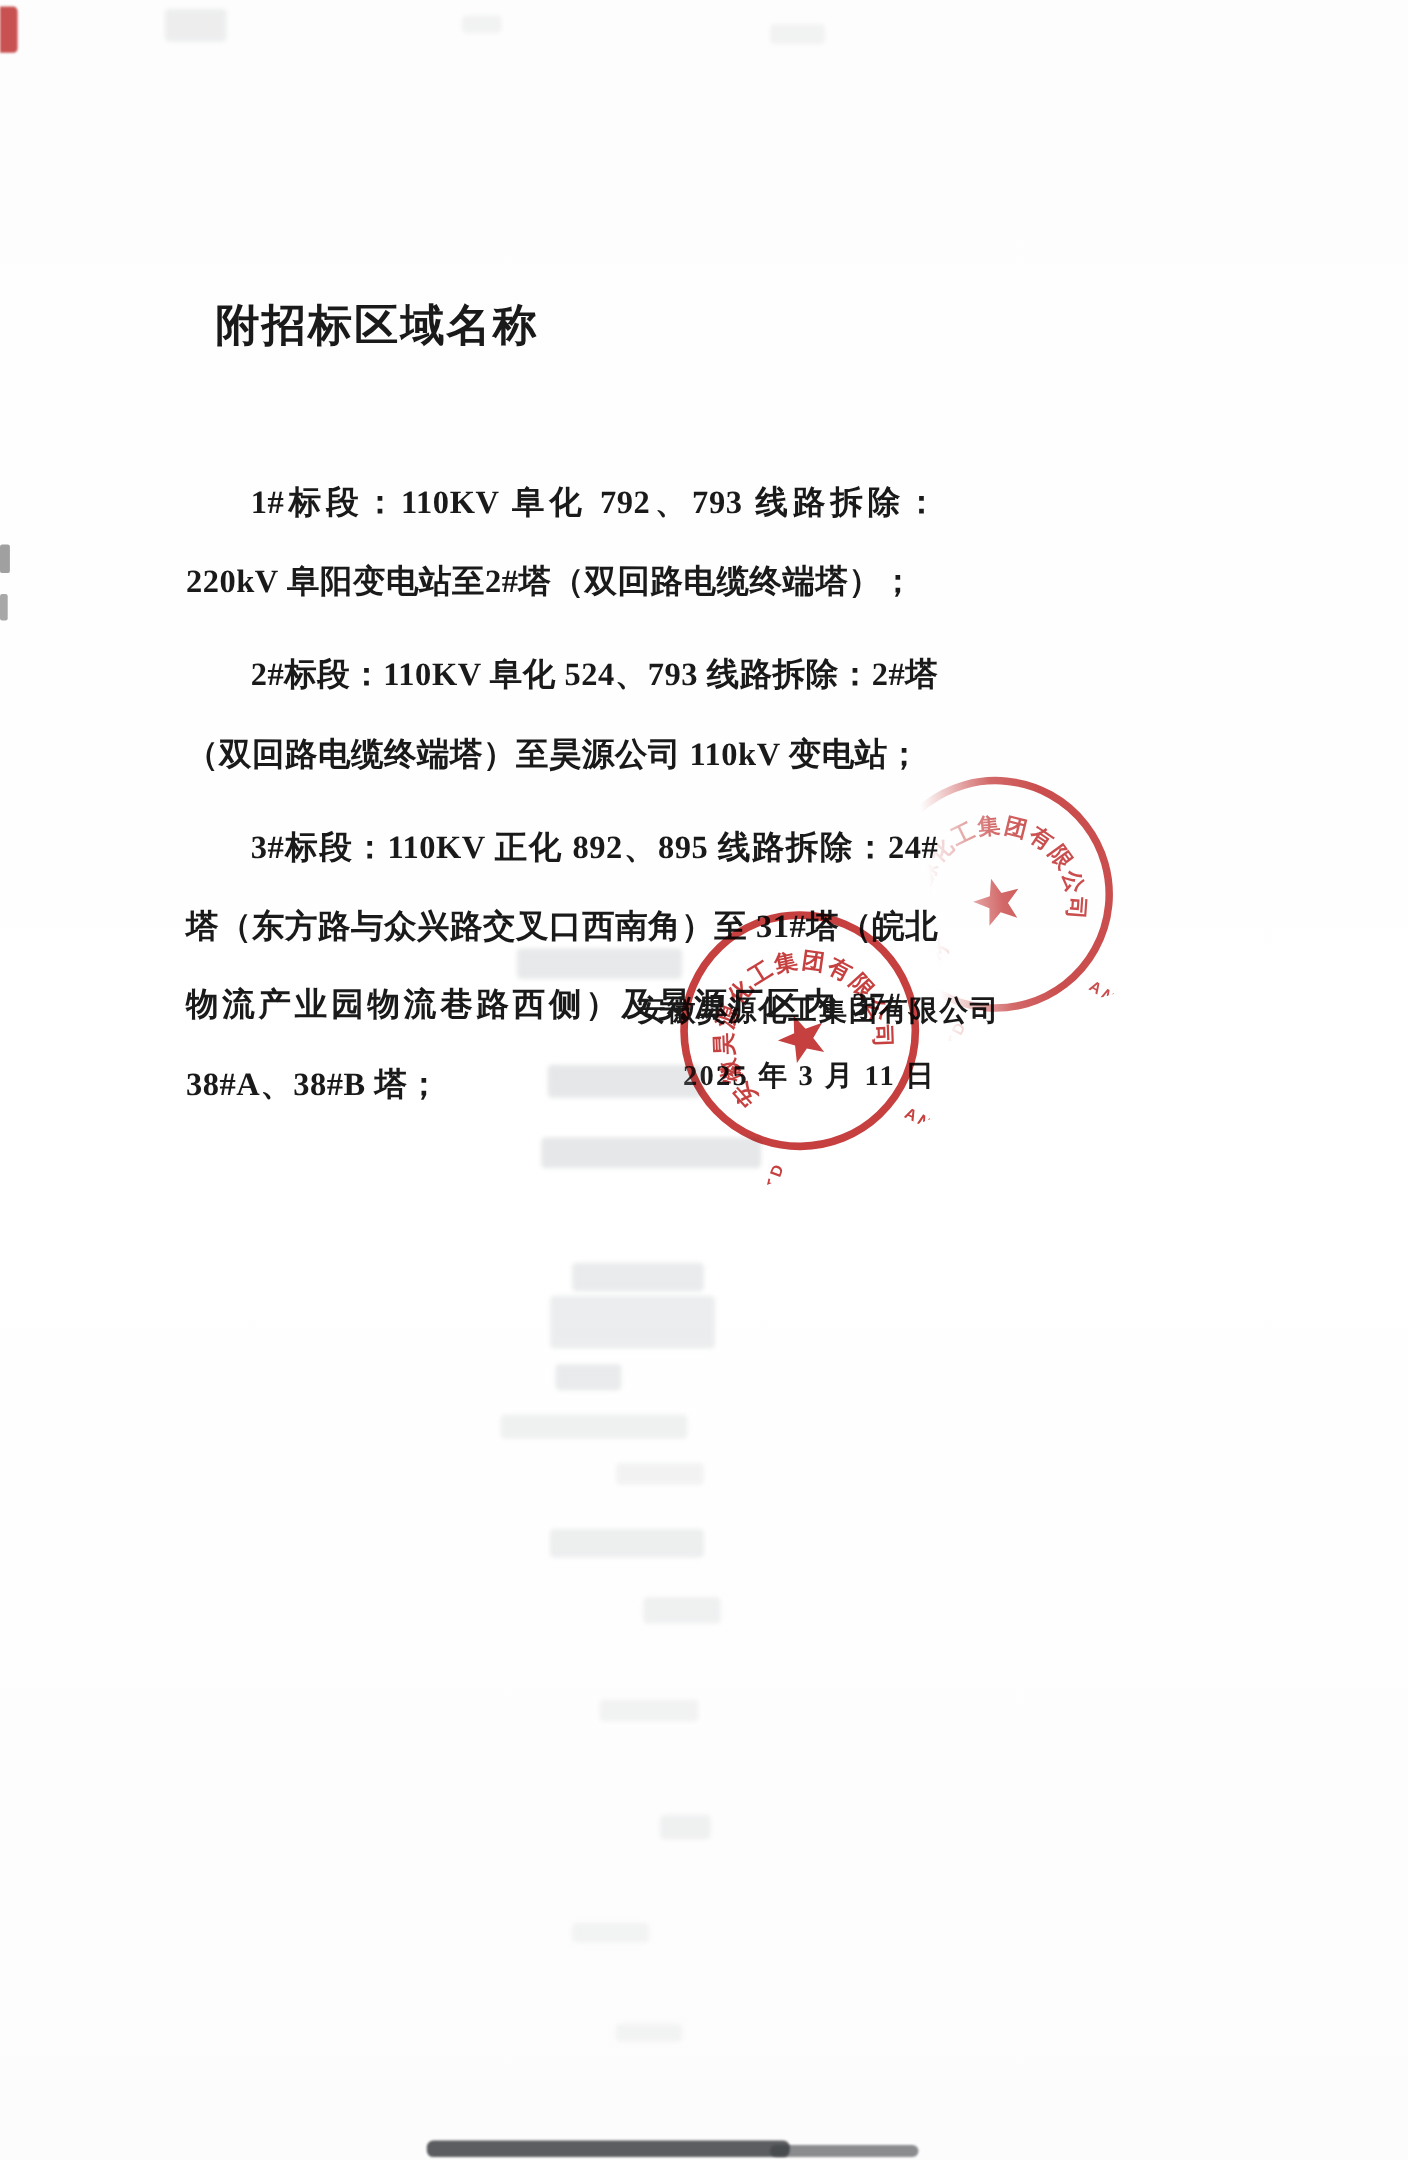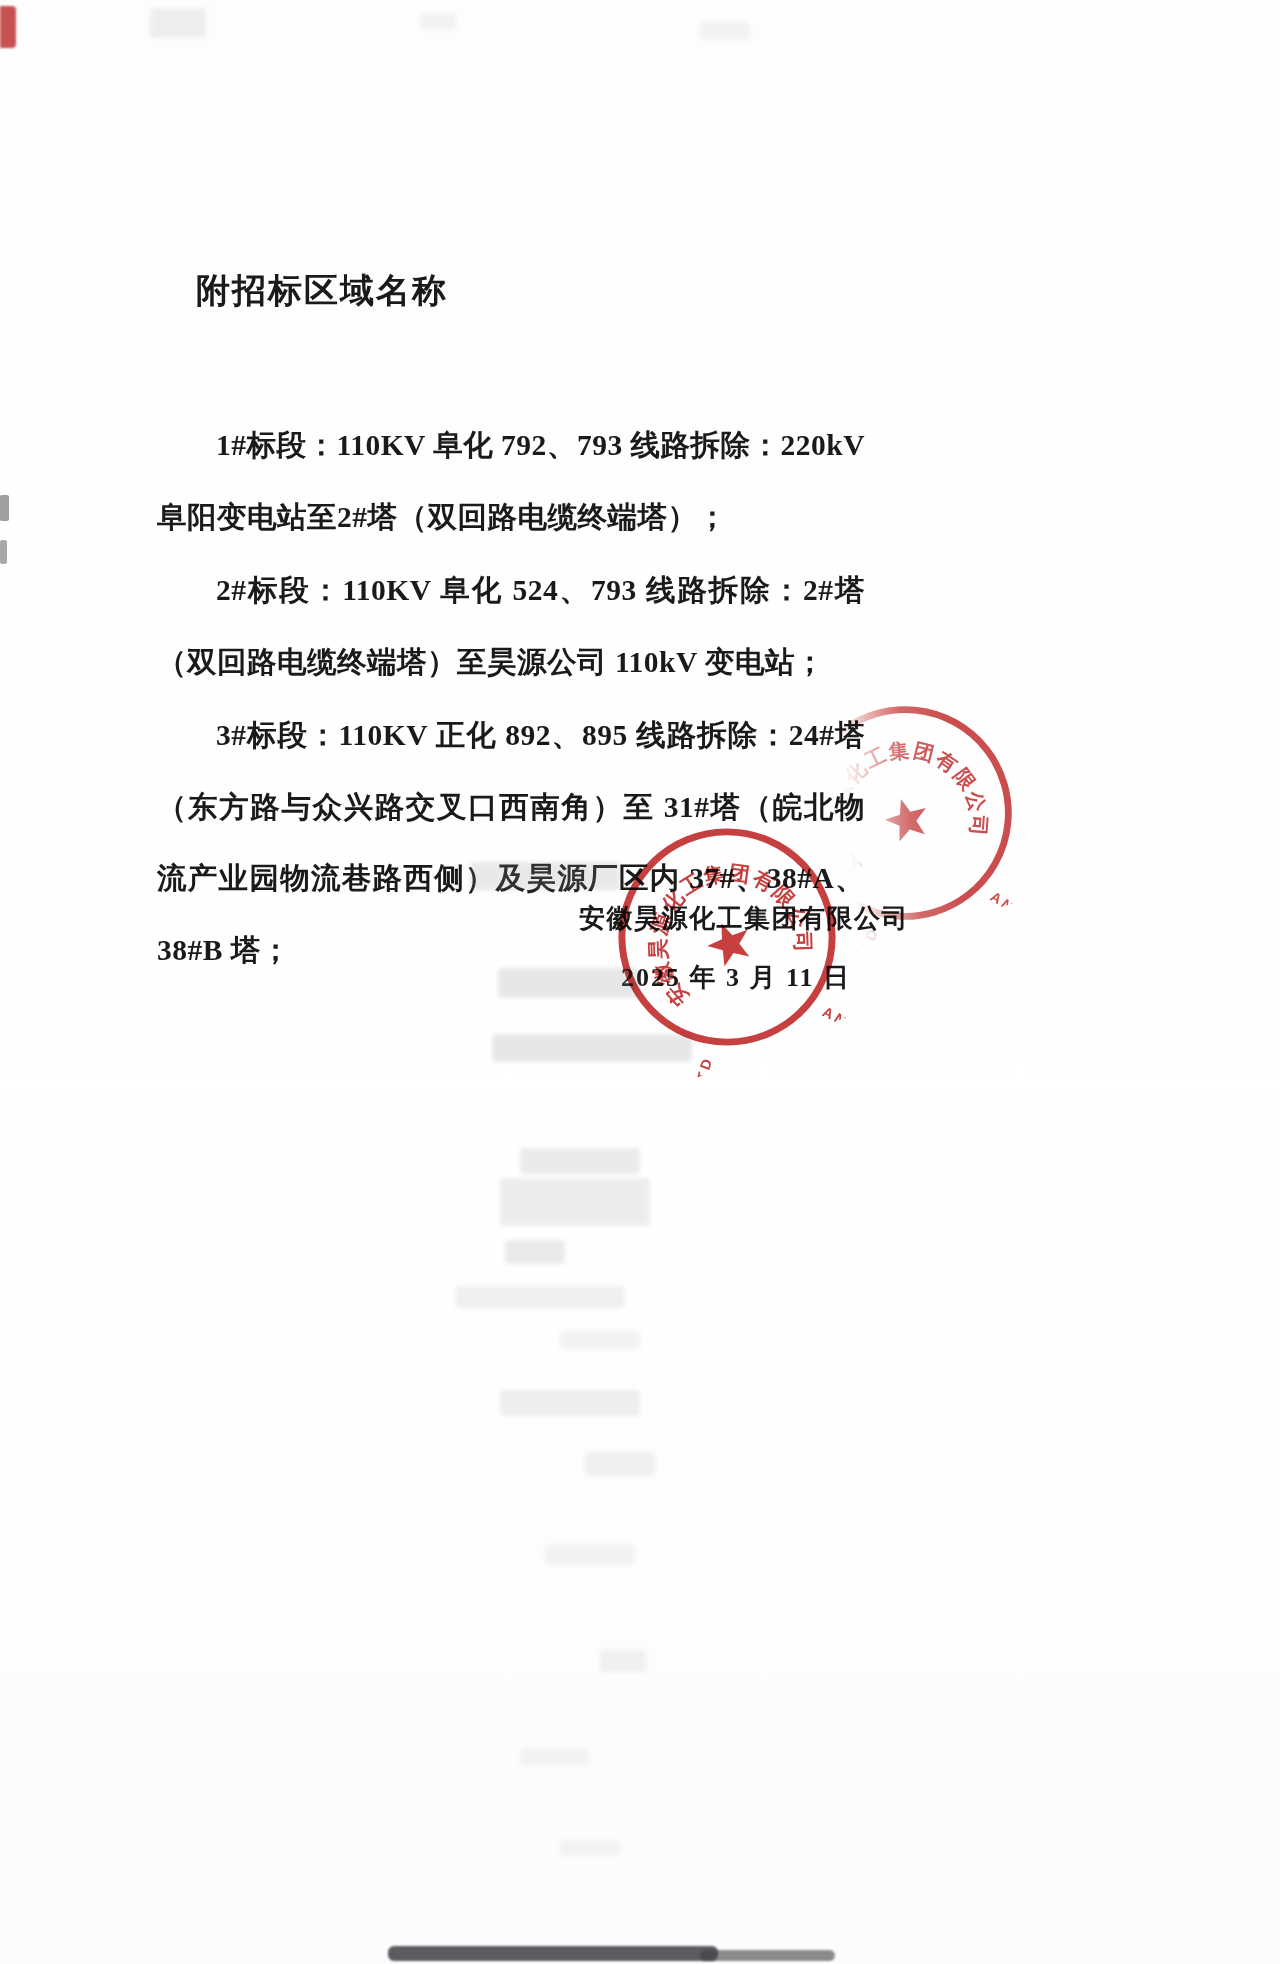--- a/index.html
+++ b/index.html
@@ -7,29 +7,29 @@
     position:relative;
     width:1280px; height:1964px;
     margin:0 auto;
     background:linear-gradient(180deg,#fdfdfd 0%, #ffffff 55%, #fcfcfc 100%);
     overflow:hidden;
     font-family:"Liberation Serif","DejaVu Serif",serif;
     color:#1a1a1a;
   }
   .doc-title {
     position:absolute; left:196px; top:268px;
-    font-size:34px; font-weight:bold; letter-spacing:2px;
+    font-size:40px; font-weight:bold; letter-spacing:2px;
     white-space:nowrap;
   }
   .doc-body {
     position:absolute; left:155px; top:408px; width:712px;
     font-size:29.5px; font-weight:bold; line-height:71.5px;
     text-align:justify; letter-spacing:0.5px;
   }
-  .doc-body p { margin:2px; text-indent:2em; }
+  .doc-body p { margin:14px; text-indent:2em; }
   .sig-company {
     position:absolute; left:579px; top:901px;
     font-size:26px; font-weight:bold; letter-spacing:1.5px; white-space:nowrap;
   }
   .sig-date {
     position:absolute; left:621px; top:960px;
     font-size:26px; font-weight:bold; letter-spacing:2px; white-space:nowrap;
   }
   .stamp {
     position:absolute; mix-blend-mode:multiply; pointer-events:none;

